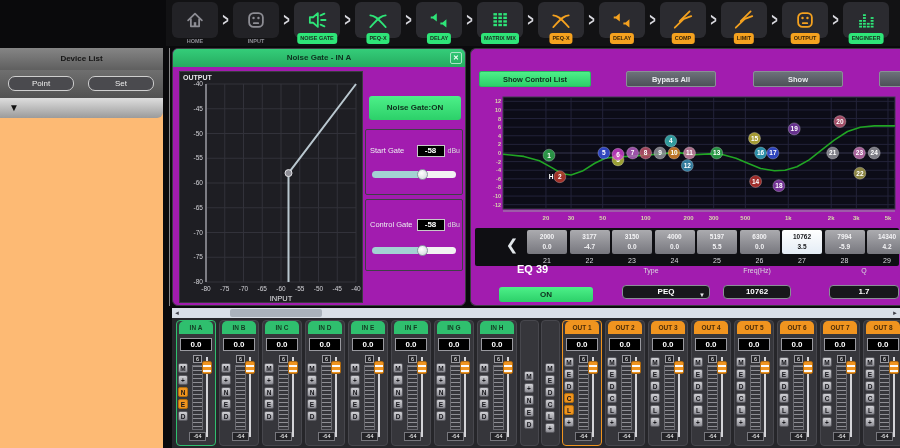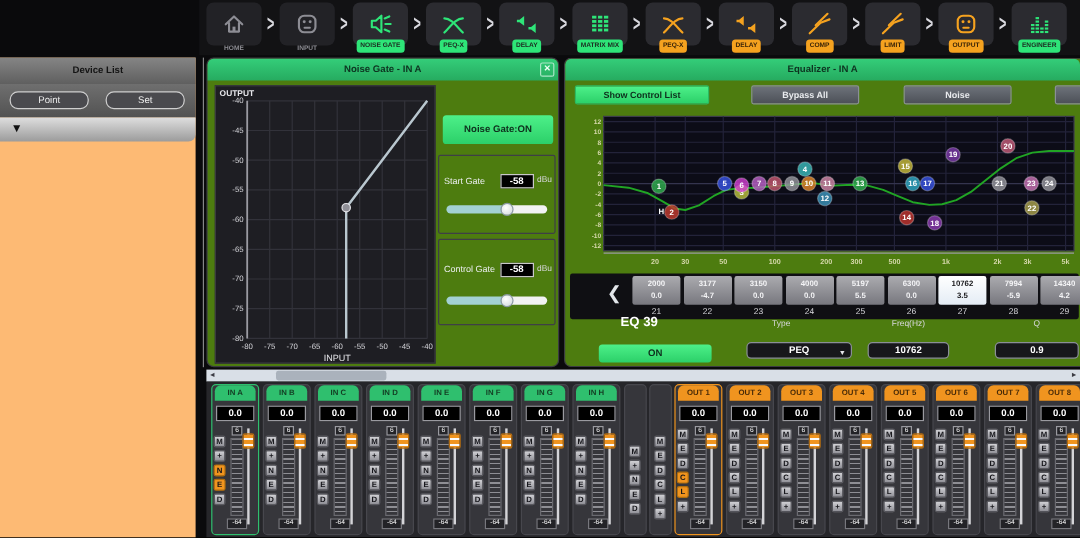--- a/index.html
+++ b/index.html
@@ -32,21 +32,21 @@
   .tb-badge{position:absolute;left:50%;transform:translateX(-50%);top:31px;height:11px;line-height:11px;
     padding:0 3px;border-radius:3px;font-size:5.5px;font-weight:bold;color:#1c2a20;white-space:nowrap;}
   .tb-badge.green{background:#2ee578;}
   .tb-badge.orange{background:#f5a21f;color:#3a2408;}
   .tb-plain-label{position:absolute;left:0;right:0;top:36px;text-align:center;font-size:5.5px;
     font-weight:bold;color:#8d8d94;}
   .tb-chev{position:absolute;top:9px;width:12px;color:#d9d9df;font-size:14px;font-weight:bold;
     transform:scale(.75,1.35);line-height:20px;}
 
   
-  .panel{position:absolute;background:#4d7c0f;border:1px solid #3c3c42;border-radius:6px;}
+  .panel{position:absolute;background:#a21caf;border:1px solid #3c3c42;border-radius:6px;}
   .panel-title{position:absolute;left:0;top:0;right:0;height:18px;background:linear-gradient(#34cd79,#26ab60);
     border-radius:5px 5px 0 0;color:#0d3320;font-size:8px;font-weight:bold;text-align:center;line-height:18px;}
   .close-btn{position:absolute;right:3px;top:3px;width:12px;height:12px;border:1px solid #a9e6c6;
     border-radius:2px;color:#f2fff7;font-size:7px;line-height:10px;text-align:center;font-weight:bold;}
 
   .ng-panel{left:172px;top:48px;width:294px;height:258px;}
   .ng-graph{position:absolute;left:6px;top:22px;width:184px;height:232px;background:#1e1e23;border:1px solid #3a3a40;}
   .btn-green{position:absolute;background:linear-gradient(#4df089,#2cd069);border:none;border-radius:3px;
     color:#0e2f1d;font-weight:bold;text-align:center;}
   .ng-on{left:196px;top:47px;width:92px;height:24px;font-size:8px;line-height:24px;}
@@ -361,26 +361,23 @@
       </div>
       <div class="slider">
         <div class="fill"></div>
         <div class="rest"></div>
         <div class="thumb"></div>
       </div>
     </div>
   </section>
 
   <section class="panel eq-panel">
-    <div class="panel-title">
-      <span>Equalizer - IN A</span>
-    </div>
     <div class="eq-btn greenbtn" style="left:8px;width:112px">Show Control List</div>
     <div class="eq-btn gray" style="left:155px;width:90px">Bypass All</div>
-    <div class="eq-btn gray" style="left:282px;width:90px">Noise</div>
+    <div class="eq-btn gray" style="left:282px;width:90px">Show</div>
     <div class="eq-btn gray" style="left:408px;width:112px">Paste</div>
     <div class="eq-graph-wrap">
       <svg id="eq-svg" width="424" height="136">
           <rect x="28" y="6" width="392" height="112" fill="#0c0c17" stroke="#3c3c4c"></rect>
           <line x1="70.93874987470586" y1="6" x2="70.93874987470586" y2="118" stroke="#23233a"></line>
           <line x1="96.05630837925403" y1="6" x2="96.05630837925403" y2="118" stroke="#23233a"></line>
           <line x1="127.70068969342076" y1="6" x2="127.70068969342076" y2="118" stroke="#23233a"></line>
           <line x1="170.63943956812662" y1="6" x2="170.63943956812662" y2="118" stroke="#23233a"></line>
           <line x1="213.57818944283247" y1="6" x2="213.57818944283247" y2="118" stroke="#23233a"></line>
           <line x1="238.69574794738062" y1="6" x2="238.69574794738062" y2="118" stroke="#23233a"></line>
@@ -531,21 +528,21 @@
     <div class="eq-name">EQ 39</div>
     <div class="btn-green eq-on">ON</div>
     <div class="fld-label" style="left:147px;width:66px">Type</div>
     <div class="fld" style="left:151px;width:88px">
       <span>PEQ</span>
       <span class="caret">▼</span>
     </div>
     <div class="fld-label" style="left:252px;width:68px">Freq(Hz)</div>
     <div class="fld" style="left:252px;width:68px">10762</div>
     <div class="fld-label" style="left:358px;width:70px">Q</div>
-    <div class="fld" style="left:358px;width:70px">0.9</div>
+    <div class="fld" style="left:358px;width:70px">1.7</div>
   </section>
 
   <div class="hscroll">
     <div class="hs-arrow" style="left:0">◄</div>
     <div class="hs-thumb"></div>
     <div class="hs-arrow" style="right:0">►</div>
   </div>
 
   <section class="mixer" id="mixer">
       <div class="strip sel-green" style="left: 4px; width: 40px;">

